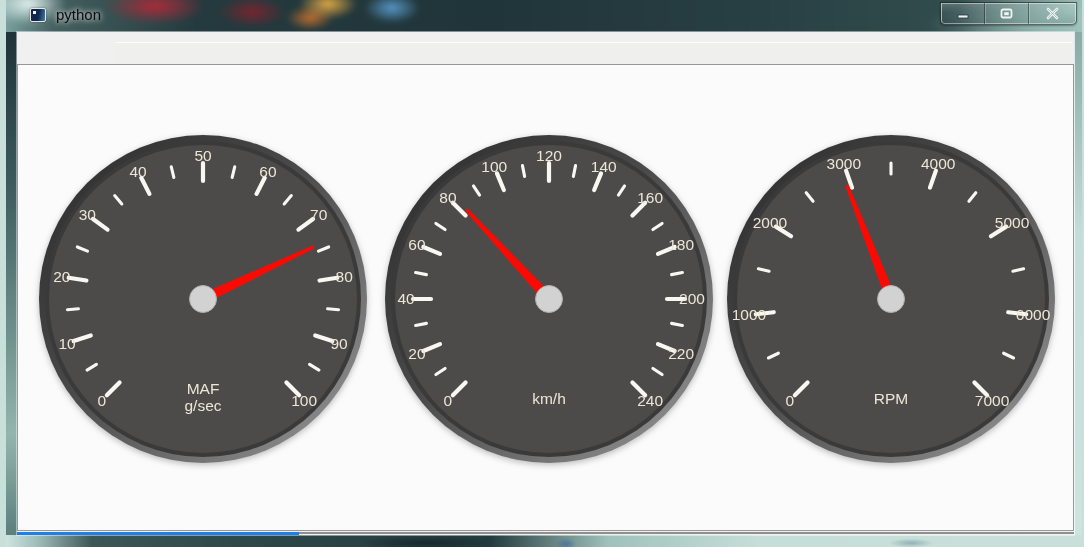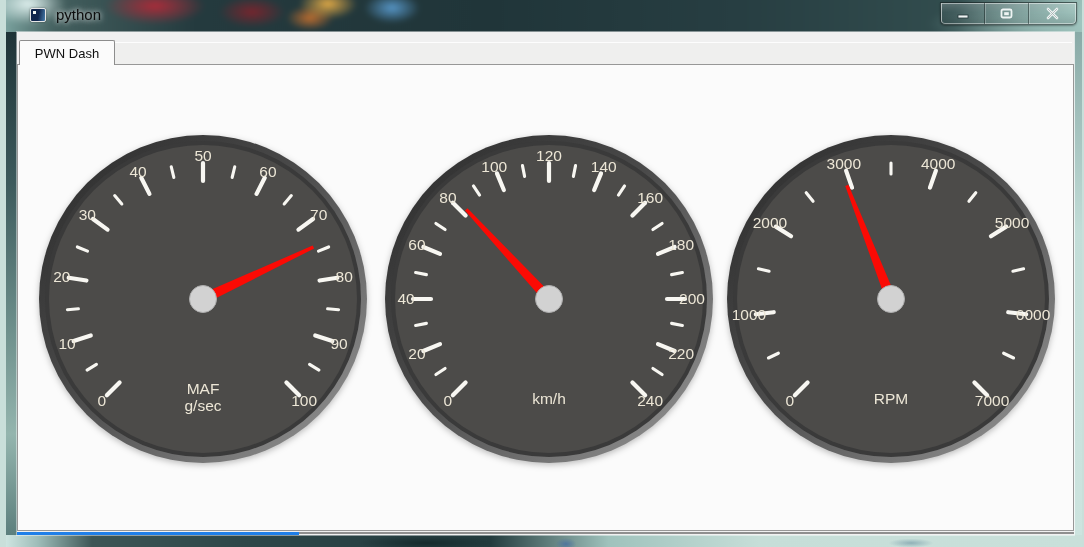--- a/index.html
+++ b/index.html
@@ -112,23 +112,20 @@
           </div>
         </div>
       </div>
     </div>
 
     <div class="frame-left"></div>
     <div class="frame-right"></div>
     <div class="frame-bottom"></div>
 
     <div class="client">
-      <div class="tab">
-        <span>PWN Dash</span>
-      </div>
       <div class="tabbar-rest"></div>
 
       <div class="pane">
         <div class="gauge g1">
             <svg width="330" height="330" viewBox="-165 -165 330 330">
               <defs>
                 <linearGradient id="rim0" x1="0%" y1="0%" x2="100%" y2="100%">
                   <stop offset="0%" stop-color="#2a2a2a"></stop>
                   <stop offset="45%" stop-color="#4a4a4a"></stop>
                   <stop offset="100%" stop-color="#9a9a9a"></stop>

